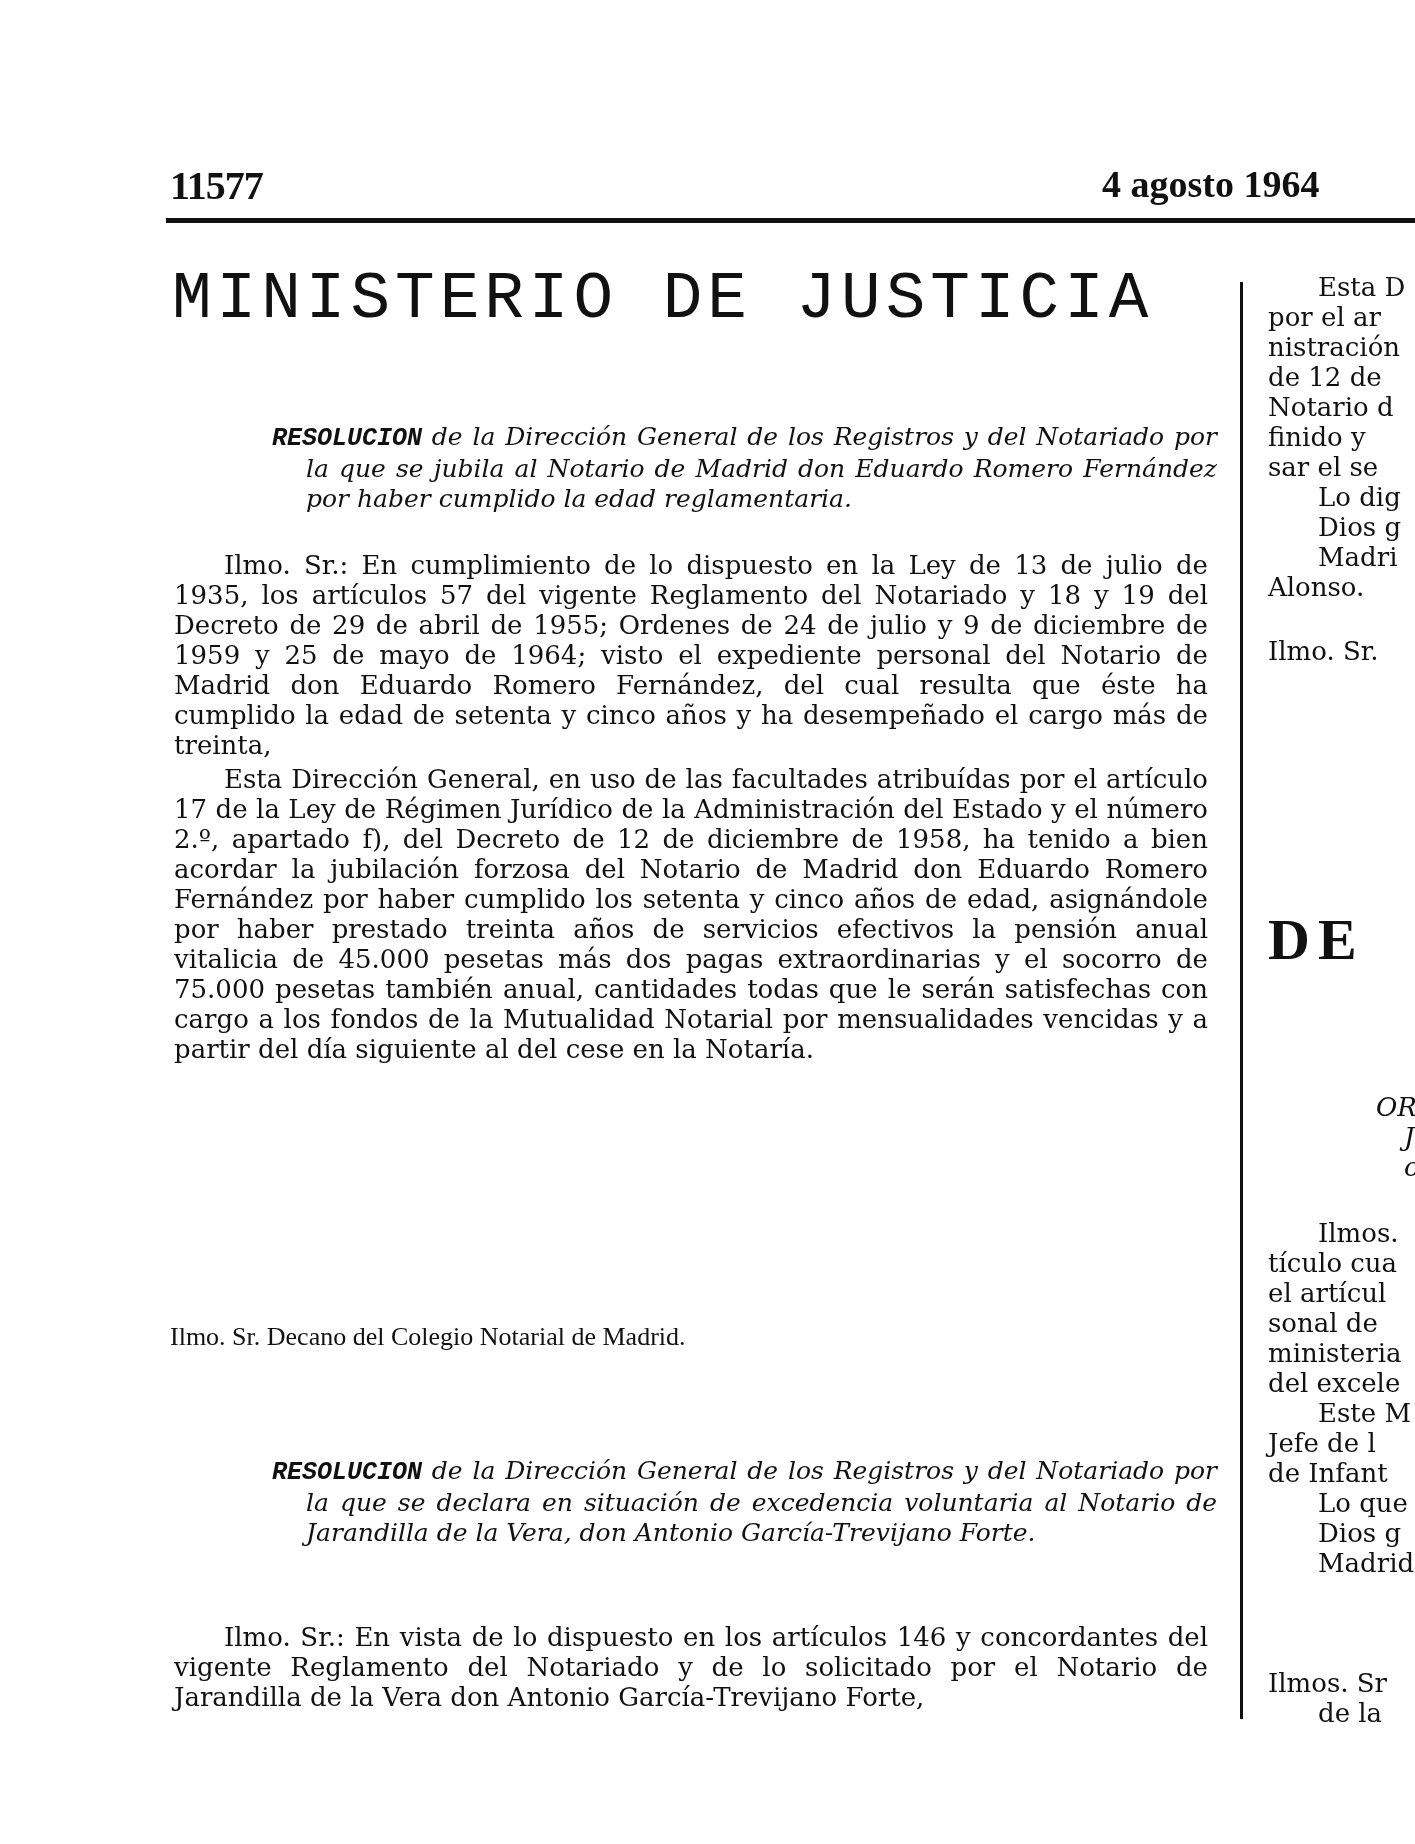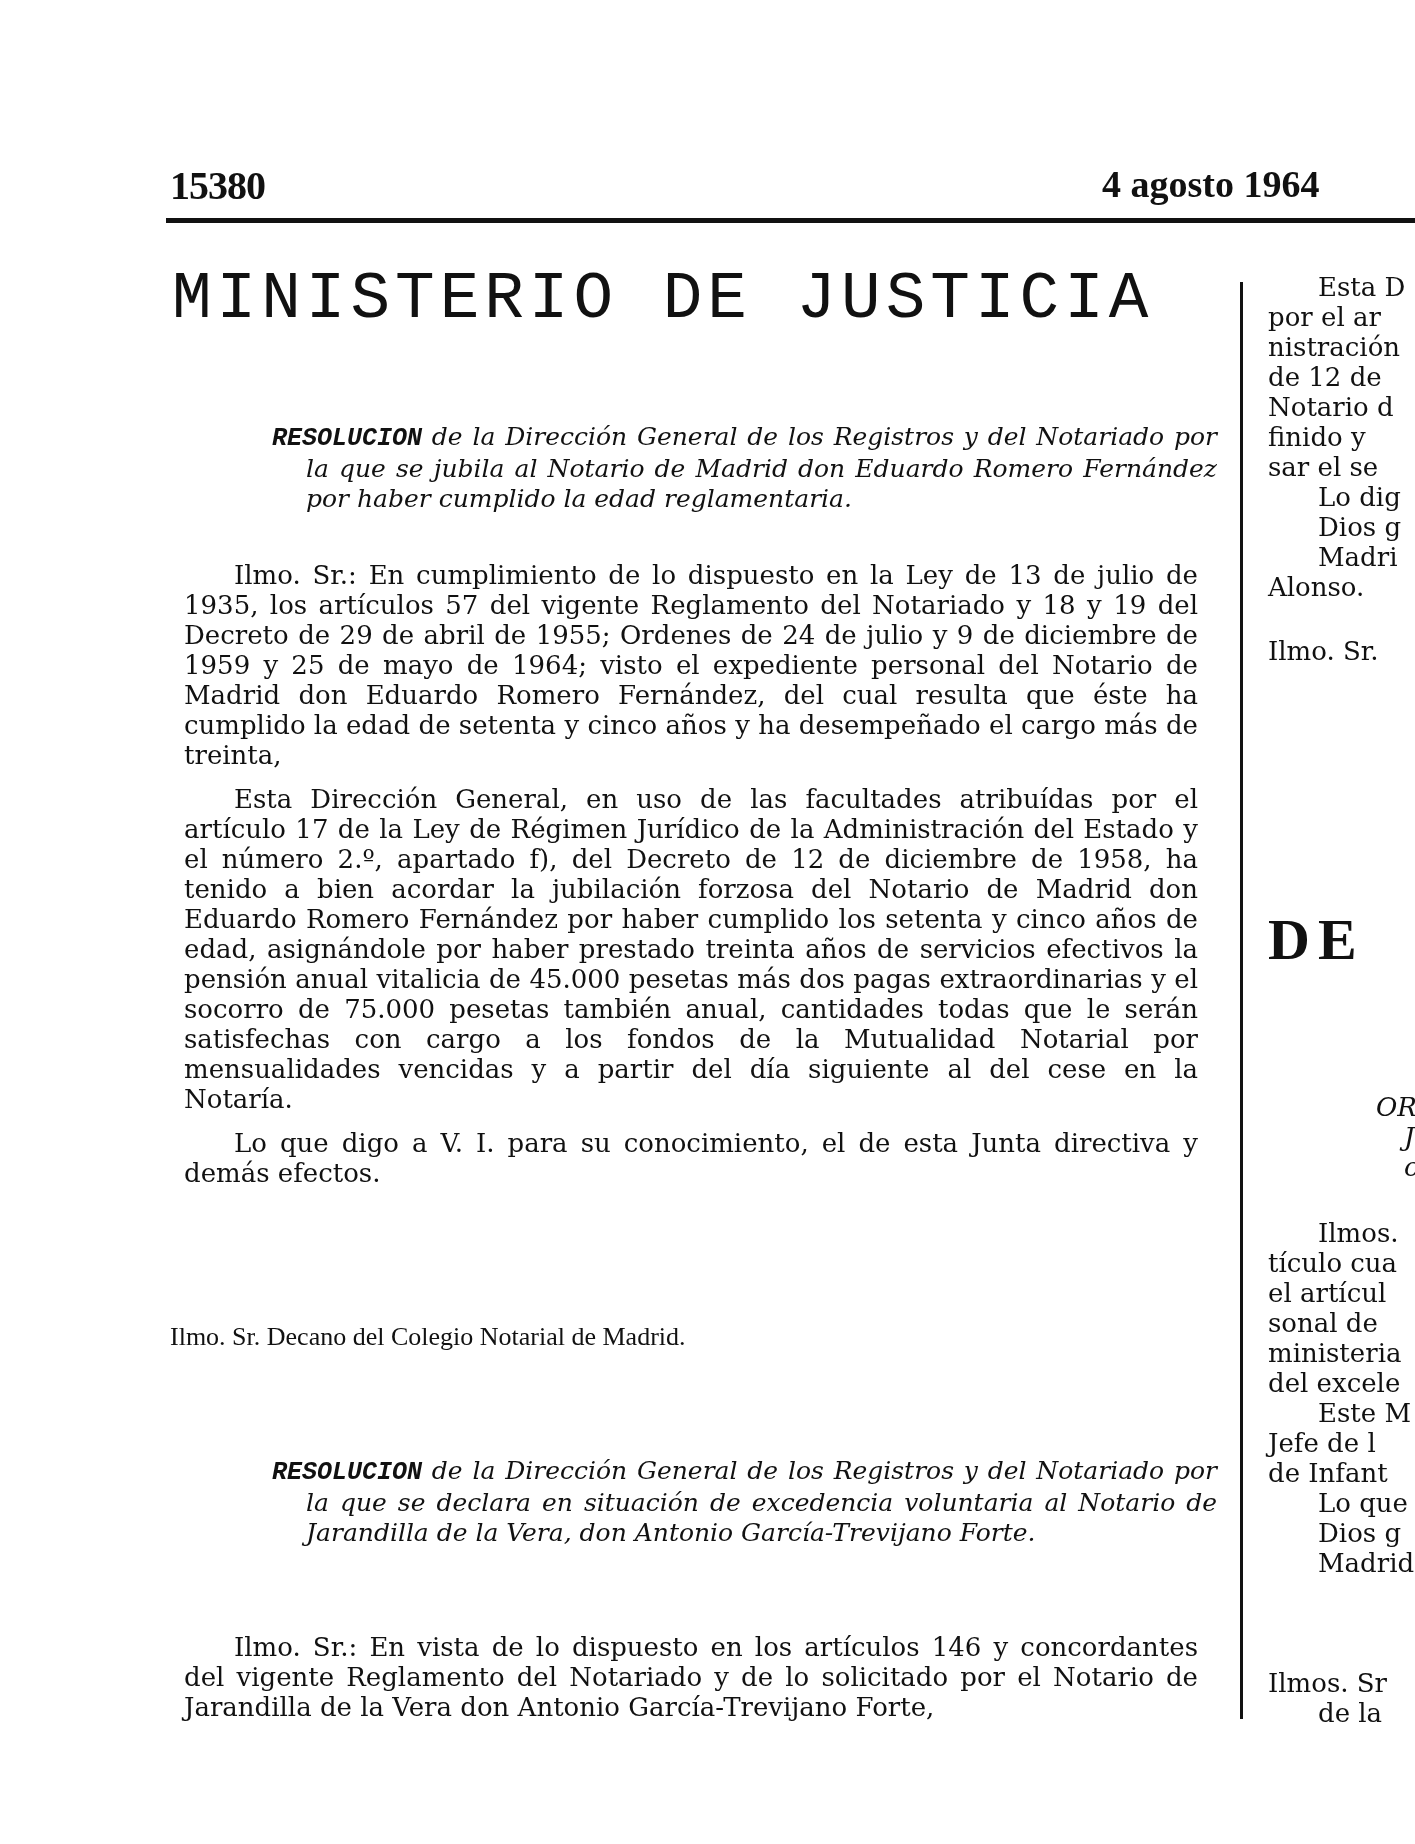--- a/index.html
+++ b/index.html
@@ -36,21 +36,21 @@
       font-family: "DejaVu Serif", serif; font-style: italic;
       font-size: 25px; line-height: 30px; text-align: justify;
       text-indent: 0; padding-left: 34px; box-sizing: border-box;
     }
     .res-heading .lead { margin-left: -34px; font-weight: bold; font-family: Liberation Mono, monospace; }
     .body-block {
       position: absolute; left: 170px; width: 1042px;
       font-family: "DejaVu Serif", serif; font-size: 26px;
       line-height: 30px; text-align: justify;
     }
-    .body-block p { margin: 14px; text-indent: 50px; }
+    .body-block p { margin: 4px; text-indent: 50px; }
     .addressee {
       position: absolute; left: 170px; top: 1322px;
       font-family: Liberation Serif, serif; font-size: 26px; white-space: nowrap;
     }
     .right-col {
       position: absolute; left: 1268px; width: 180px; overflow: visible;
       font-family: "DejaVu Serif", serif; font-size: 26px; line-height: 30px;
       white-space: nowrap;
     }
     .right-col .ind { padding-left: 50px; }
@@ -60,35 +60,34 @@
       font-size: 58px; letter-spacing: 8px;
     }
     .right-italic {
       position: absolute; font-family: "DejaVu Serif", serif; font-style: italic;
       font-size: 26px; line-height: 30px; white-space: nowrap;
     }
   </style>
 </head>
 <body>
 
-<div class="page-num">15380</div>
+<div class="page-num">11577</div>
 <div class="page-date">4 agosto 1964</div>
 <div class="header-rule"></div>
 <div class="col-divider"></div>
 
 <div class="ministry-title">MINISTERIO DE JUSTICIA</div>
 
 <div class="res-heading" style="top:422px;">
   <span class="lead">RESOLUCION</span><span> de la Dirección General de los Registros y del Notariado por la que se jubila al Notario de Madrid don Eduardo Romero Fernández por haber cumplido la edad reglamentaria.</span>
 </div>
 
 <div class="body-block" style="top:546px;">
   <p>Ilmo. Sr.: En cumplimiento de lo dispuesto en la Ley de 13 de julio de 1935, los artículos 57 del vigente Reglamento del Notariado y 18 y 19 del Decreto de 29 de abril de 1955; Ordenes de 24 de julio y 9 de diciembre de 1959 y 25 de mayo de 1964; visto el expediente personal del Notario de Madrid don Eduardo Romero Fernández, del cual resulta que éste ha cumplido la edad de setenta y cinco años y ha desempeñado el cargo más de treinta,</p>
   <p>Esta Dirección General, en uso de las facultades atribuídas por el artículo 17 de la Ley de Régimen Jurídico de la Administración del Estado y el número 2.º, apartado f), del Decreto de 12 de diciembre de 1958, ha tenido a bien acordar la jubilación forzosa del Notario de Madrid don Eduardo Romero Fernández por haber cumplido los setenta y cinco años de edad, asignándole por haber prestado treinta años de servicios efectivos la pensión anual vitalicia de 45.000 pesetas más dos pagas extraordinarias y el socorro de 75.000 pesetas también anual, cantidades todas que le serán satisfechas con cargo a los fondos de la Mutualidad Notarial por mensualidades vencidas y a partir del día siguiente al del cese en la Notaría.</p>
-  <p>Lo que digo a V. I. para su conocimiento, el de esta Junta directiva y demás efectos.</p>
 </div>
 
 <div class="addressee">Ilmo. Sr. Decano del Colegio Notarial de Madrid.</div>
 
 <div class="res-heading" style="top:1456px;">
   <span class="lead">RESOLUCION</span><span> de la Dirección General de los Registros y del Notariado por la que se declara en situación de excedencia voluntaria al Notario de Jarandilla de la Vera, don Antonio García-Trevijano Forte.</span>
 </div>
 
 <div class="body-block" style="top:1618px;">
   <p>Ilmo. Sr.: En vista de lo dispuesto en los artículos 146 y concordantes del vigente Reglamento del Notariado y de lo solicitado por el Notario de Jarandilla de la Vera don Antonio García-Trevijano Forte,</p>

